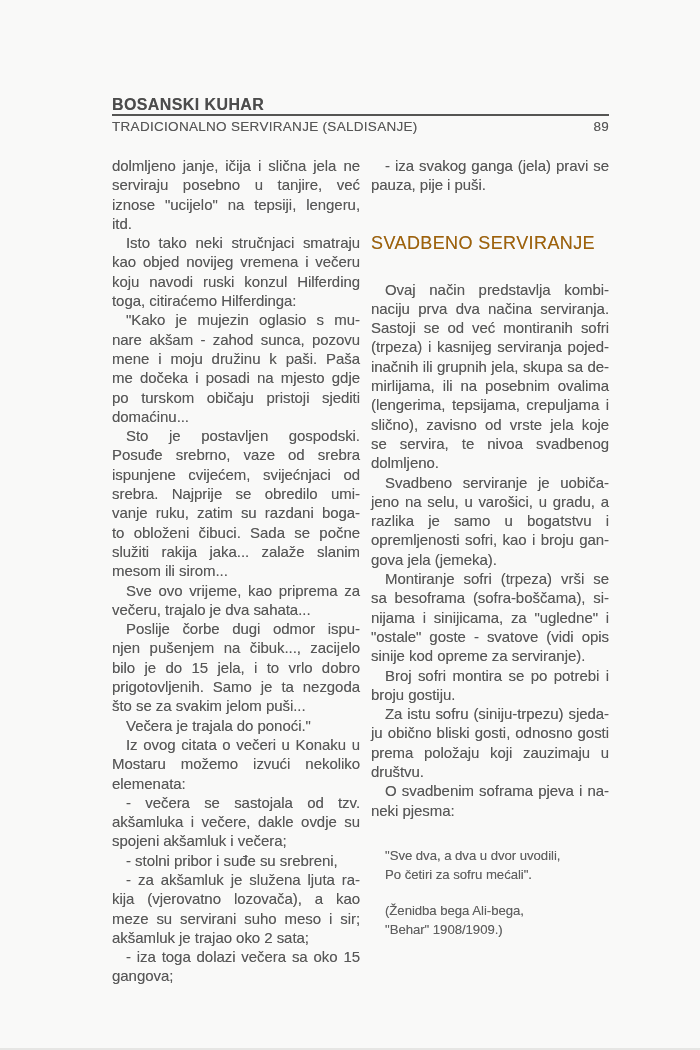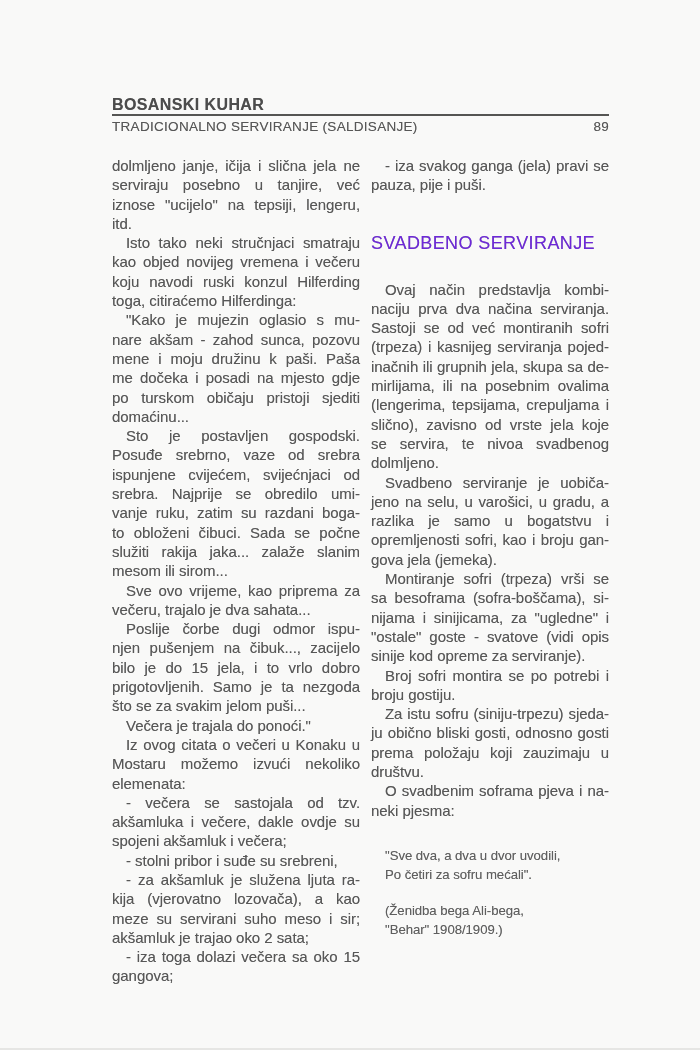--- a/index.html
+++ b/index.html
@@ -44,21 +44,21 @@
   }
   .col { color:#575757; font-size:15px; line-height:19.3px;
          text-shadow:0 0 0.6px rgba(87,87,87,0.5); letter-spacing:-0.05px; }
   .col.left  { width:248px; }
   .col.right { width:238px; }
   .block { margin:0; }
   .line { text-align:justify; text-align-last:justify; }
   .line.nat { text-align:left; text-align-last:left; }
   .line.ind { text-indent:14px; }
   .heading {
-    font-size:18px; color:#6d28d9; letter-spacing:0.4px;
+    font-size:18px; color:#a16207; letter-spacing:0.4px;
     line-height:22px;
     margin:37px 0 26px 0;
     text-shadow:0 0 0.6px rgba(89,89,89,0.5);
   }
   .block.verse, .block.cite {
     margin-left:14px;
     font-size:13.2px; line-height:19px; color:#5f5f5f;
   }
   .block.verse { margin-top:26px; }
   .block.cite  { margin-top:17px; }

